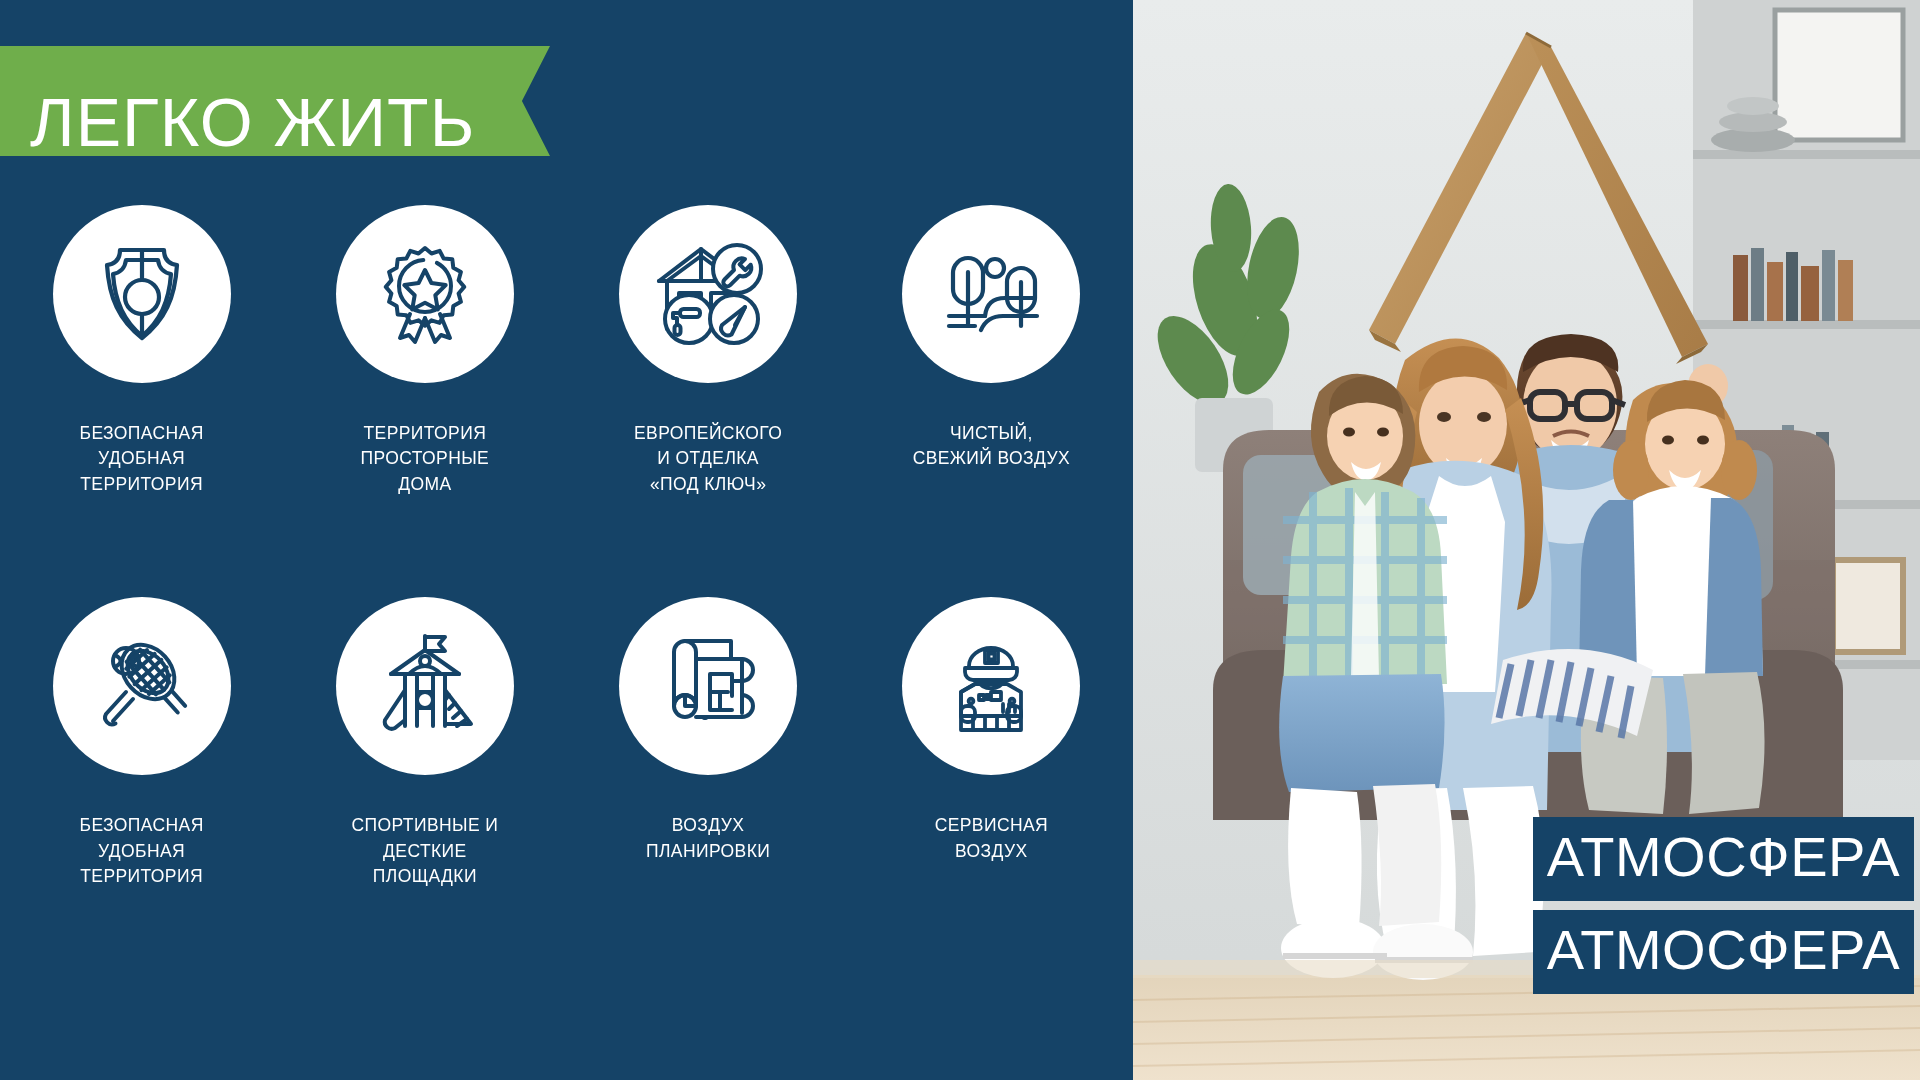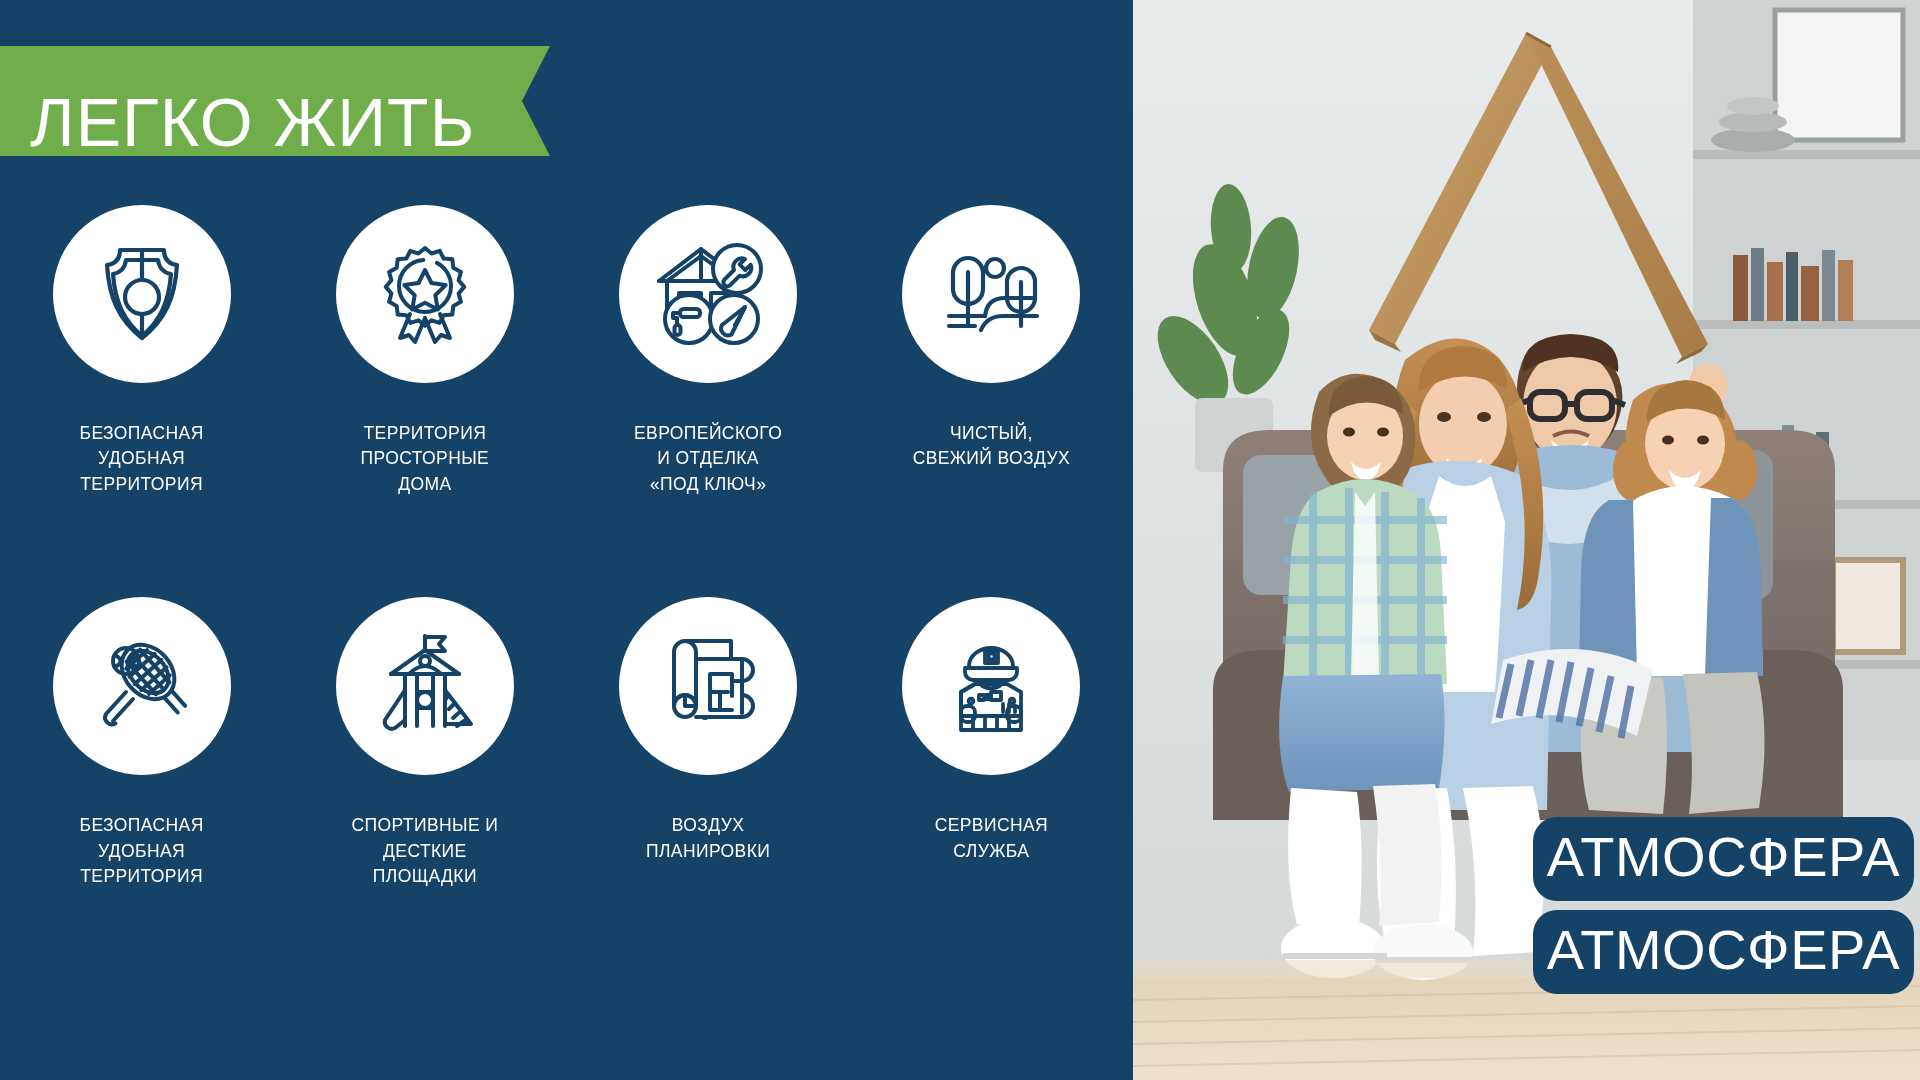--- a/index.html
+++ b/index.html
@@ -92,21 +92,20 @@
   }
   .headline-line {
     background:#154367;
     color:#ffffff;
     font-size:56px;
     line-height:1;
     letter-spacing:0.5px;
     padding:12px 14px 16px 14px;
     white-space:nowrap;
     margin-top:9px;
-    border-radius:24px;
   }
   .headline-line:first-child { margin-top:0; }
 </style>
 </head>
 <body>
 
 <div id="slide">
 
   <div id="ribbon">
     <span id="ribbon-text">ЛЕГКО ЖИТЬ</span>
@@ -267,21 +266,21 @@
           <path d="M38 86 v14 M50 86 v14 M62 86 v14 M74 86 v14"></path>
           <rect x="56" y="62" width="10" height="8"></rect>
           <rect x="44" y="65" width="5" height="5"></rect>
           <rect x="51" y="65" width="4" height="4"></rect>
           <path d="M68 74 v8 M74 74 v8 M80 78 v4"></path>
           <circle cx="36" cy="71" r="2.4"></circle>
           <circle cx="77" cy="71" r="2.4"></circle>
         </svg>
       </div>
       <div class="feature-label">СЕРВИСНАЯ
-СЛУЖБА</div>
+ВОЗДУХ</div>
     </div>
 
   </div>
 
   <div id="photo">
     <svg viewBox="0 0 787 1080" preserveAspectRatio="xMidYMid slice" aria-hidden="true">
       <defs>
         <linearGradient id="wallG" x1="0" y1="0" x2="0" y2="1">
           <stop offset="0" stop-color="#e9ecec"></stop>
           <stop offset="1" stop-color="#d5d9d9"></stop>

